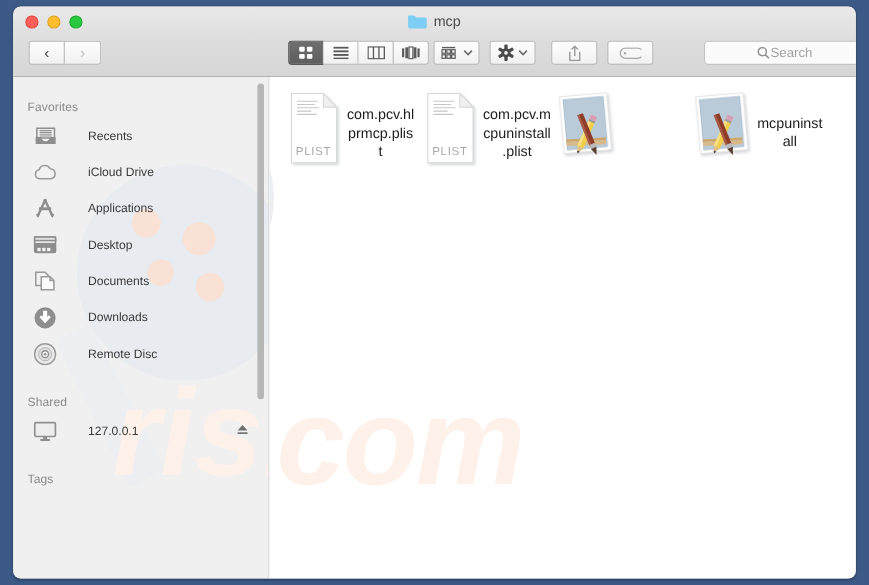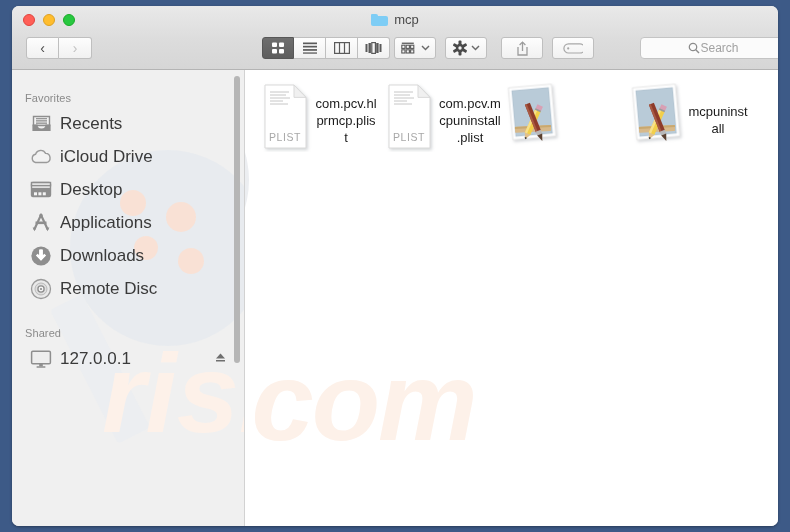--- a/index.html
+++ b/index.html
@@ -200,23 +200,23 @@
   .sb-header {
     font-size: 11px;
     color: #8a8a8a;
     padding: 22px 0 3px 13px;
     letter-spacing: .1px;
   }
   .sb-item {
     height: 33px;
     display: flex;
     align-items: center;
-    gap: 8px;
+    gap: 28px;
     padding-left: 18px;
-    font-size: 17px;
+    font-size: 11px;
     color: #3a3a3a;
     cursor: default;
     position: relative;
   }
   .sb-icon {
     width: 22px; height: 22px;
     flex: none;
     display: flex;
     align-items: center;
     justify-content: center;
@@ -533,48 +533,58 @@
           <span class="sb-icon">
             <svg width="22" height="16" viewBox="0 0 22 16">
               <path d="M5.5 13.5 A4.2 4.2 0 0 1 5.6 5.3 A5.4 5.4 0 0 1 15.6 4.4 A4.6 4.6 0 0 1 16.4 13.5 Z" fill="#f2f2f2" stroke="#9a9a9a" stroke-width="1.4" stroke-linejoin="round"></path>
             </svg>
           </span>
           <span>iCloud Drive</span>
         </div>
 
         <div class="sb-item">
           <span class="sb-icon">
-            <svg width="22" height="19" viewBox="0 0 22 19">
-              <rect x="1.5" y="2.5" width="19" height="14" rx="1.4" fill="#f4f4f4" stroke="#8e8e8e" stroke-width="1.4"></rect>
-              <rect x="1.5" y="2.5" width="19" height="3.2" fill="#e2e2e2" stroke="#8e8e8e" stroke-width="1.4"></rect>
-              <rect x="1.5" y="7.8" width="19" height="8.7" fill="#8e8e8e"></rect>
-              <rect x="4" y="12.3" width="3" height="3" fill="#f4f4f4"></rect>
-              <rect x="8.4" y="12.3" width="3" height="3" fill="#f4f4f4"></rect>
-              <rect x="12.8" y="12.3" width="3" height="3" fill="#f4f4f4"></rect>
-            </svg>
-          </span>
-          <span>Desktop</span>
-        </div>
-
-        <div class="sb-item">
-          <span class="sb-icon">
             <svg width="22" height="21" viewBox="0 0 22 21">
               <g stroke="#8e8e8e" stroke-width="2.2" fill="none" stroke-linecap="round">
                 <line x1="11" y1="3" x2="4.5" y2="17"></line>
                 <line x1="11" y1="3" x2="17.5" y2="17"></line>
               </g>
               <rect x="5.5" y="9.5" width="11" height="2.6" fill="#8e8e8e"></rect>
               <circle cx="11" cy="3.2" r="1.6" fill="#8e8e8e"></circle>
               <polygon points="2.6,15.6 6.4,15.6 4.5,19.2" fill="#8e8e8e"></polygon>
               <polygon points="15.6,15.6 19.4,15.6 17.5,19.2" fill="#8e8e8e"></polygon>
             </svg>
           </span>
           <span>Applications</span>
         </div>
 
+        <div class="sb-item">
+          <span class="sb-icon">
+            <svg width="22" height="19" viewBox="0 0 22 19">
+              <rect x="1.5" y="2.5" width="19" height="14" rx="1.4" fill="#f4f4f4" stroke="#8e8e8e" stroke-width="1.4"></rect>
+              <rect x="1.5" y="2.5" width="19" height="3.2" fill="#e2e2e2" stroke="#8e8e8e" stroke-width="1.4"></rect>
+              <rect x="1.5" y="7.8" width="19" height="8.7" fill="#8e8e8e"></rect>
+              <rect x="4" y="12.3" width="3" height="3" fill="#f4f4f4"></rect>
+              <rect x="8.4" y="12.3" width="3" height="3" fill="#f4f4f4"></rect>
+              <rect x="12.8" y="12.3" width="3" height="3" fill="#f4f4f4"></rect>
+            </svg>
+          </span>
+          <span>Desktop</span>
+        </div>
+
+        <div class="sb-item">
+          <span class="sb-icon">
+            <svg width="21" height="21" viewBox="0 0 21 21">
+              <path d="M1.5 2.5 H10 L13 5.6 V14.5 H1.5 Z" fill="#f2f2f2" stroke="#9a9a9a" stroke-width="1.4"></path>
+              <path d="M6.5 6.5 H14.5 L18 10 V18.5 H6.5 Z" fill="#fbfbfb" stroke="#9a9a9a" stroke-width="1.4"></path>
+              <path d="M14.5 6.5 L14.5 10 L18 10" fill="none" stroke="#9a9a9a" stroke-width="1.4"></path>
+            </svg>
+          </span>
+          <span>Documents</span>
+        </div>
 
         <div class="sb-item">
           <span class="sb-icon">
             <svg width="22" height="22" viewBox="0 0 22 22">
               <circle cx="11" cy="11" r="9.6" fill="#8e8e8e"></circle>
               <path d="M11 4.6 L11 12.5 M6.8 9.6 L11 13.9 L15.2 9.6" fill="none" stroke="#ffffff" stroke-width="2.6" stroke-linecap="butt"></path>
               <rect x="9.1" y="4.6" width="3.8" height="7" fill="#ffffff"></rect>
               <polygon points="6.4,10.2 15.6,10.2 11,15.4" fill="#ffffff"></polygon>
             </svg>
           </span>
@@ -606,20 +616,21 @@
           </span>
           <span>127.0.0.1</span>
           <span class="eject">
             <svg width="11" height="11" viewBox="0 0 11 11">
               <polygon points="5.5,1.4 10,6.4 1,6.4" fill="#6f6f6f"></polygon>
               <rect x="1" y="8" width="9" height="1.5" fill="#6f6f6f"></rect>
             </svg>
           </span>
         </div>
 
+        <div class="sb-header">Tags</div>
       </div>
 
       <div class="content">
 
         <div class="watermark">
           <div class="wm-circle"></div>
           <div class="wm-risk">risk.com</div>
         </div>
 
         <div class="filegrid">

